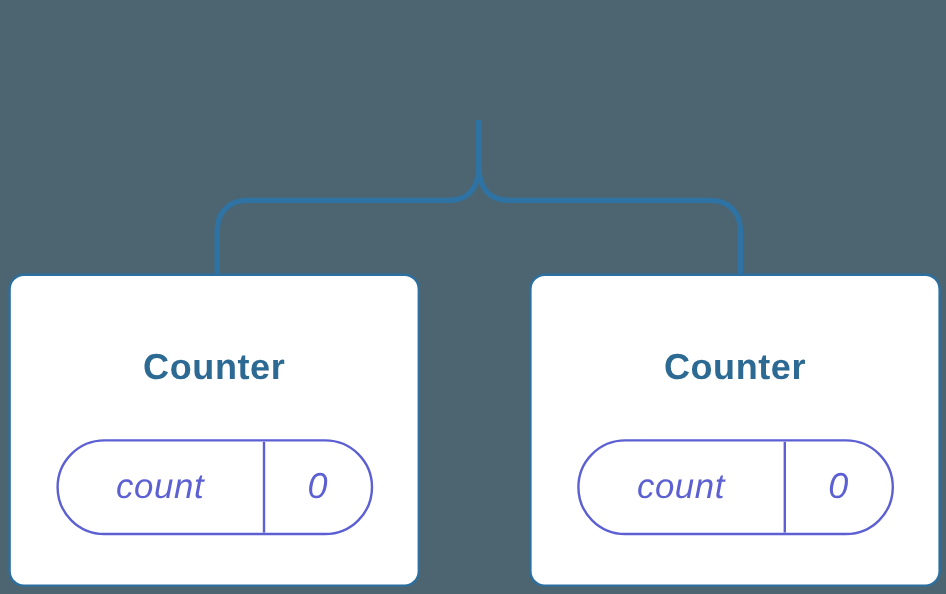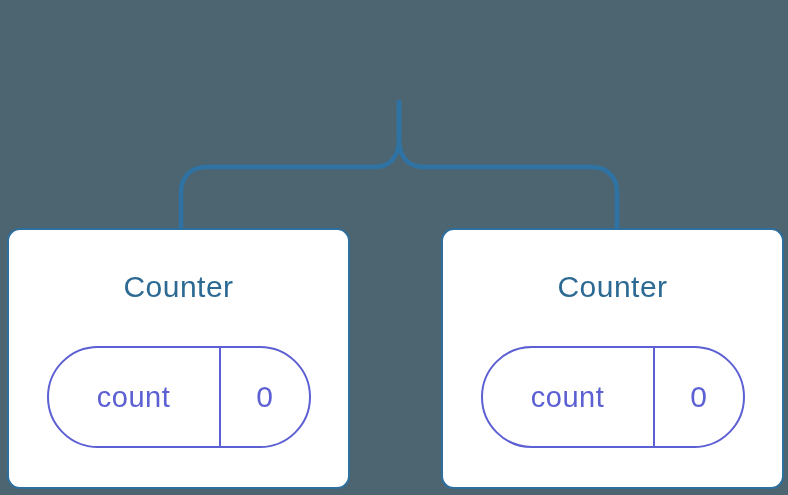--- a/index.html
+++ b/index.html
@@ -58,36 +58,37 @@
     border:2.5px solid var(--node-border);
     border-radius:13px;
     box-sizing:border-box;
     display:flex;
     flex-direction:column;
     align-items:center;
   }
   .counter-card.left{left:7px;}
   .counter-card.right{left:441px;}
   .counter-title{
-    margin-top:40px;
+    margin-top:60px;
     color:var(--title);
     font-size:30px;
-    font-weight:400;
+    font-weight:700;
     letter-spacing:0.5px;
     line-height:34px;
   }
   .state-pill{
     margin-top:42px;
-    width:264px;height:102px;
+    width:264px;height:80px;
     border:2px solid var(--purple);
     border-radius:51px;
     box-sizing:border-box;
     display:flex;
     align-items:stretch;
     overflow:hidden;
+    font-style:italic;
   }
   .state-pill .state-key{
     width:172px;
     box-sizing:border-box;
     border-right:2px solid var(--purple);
     display:flex;
     align-items:center;
     justify-content:center;
     color:var(--purple);
     font-size:29px;

